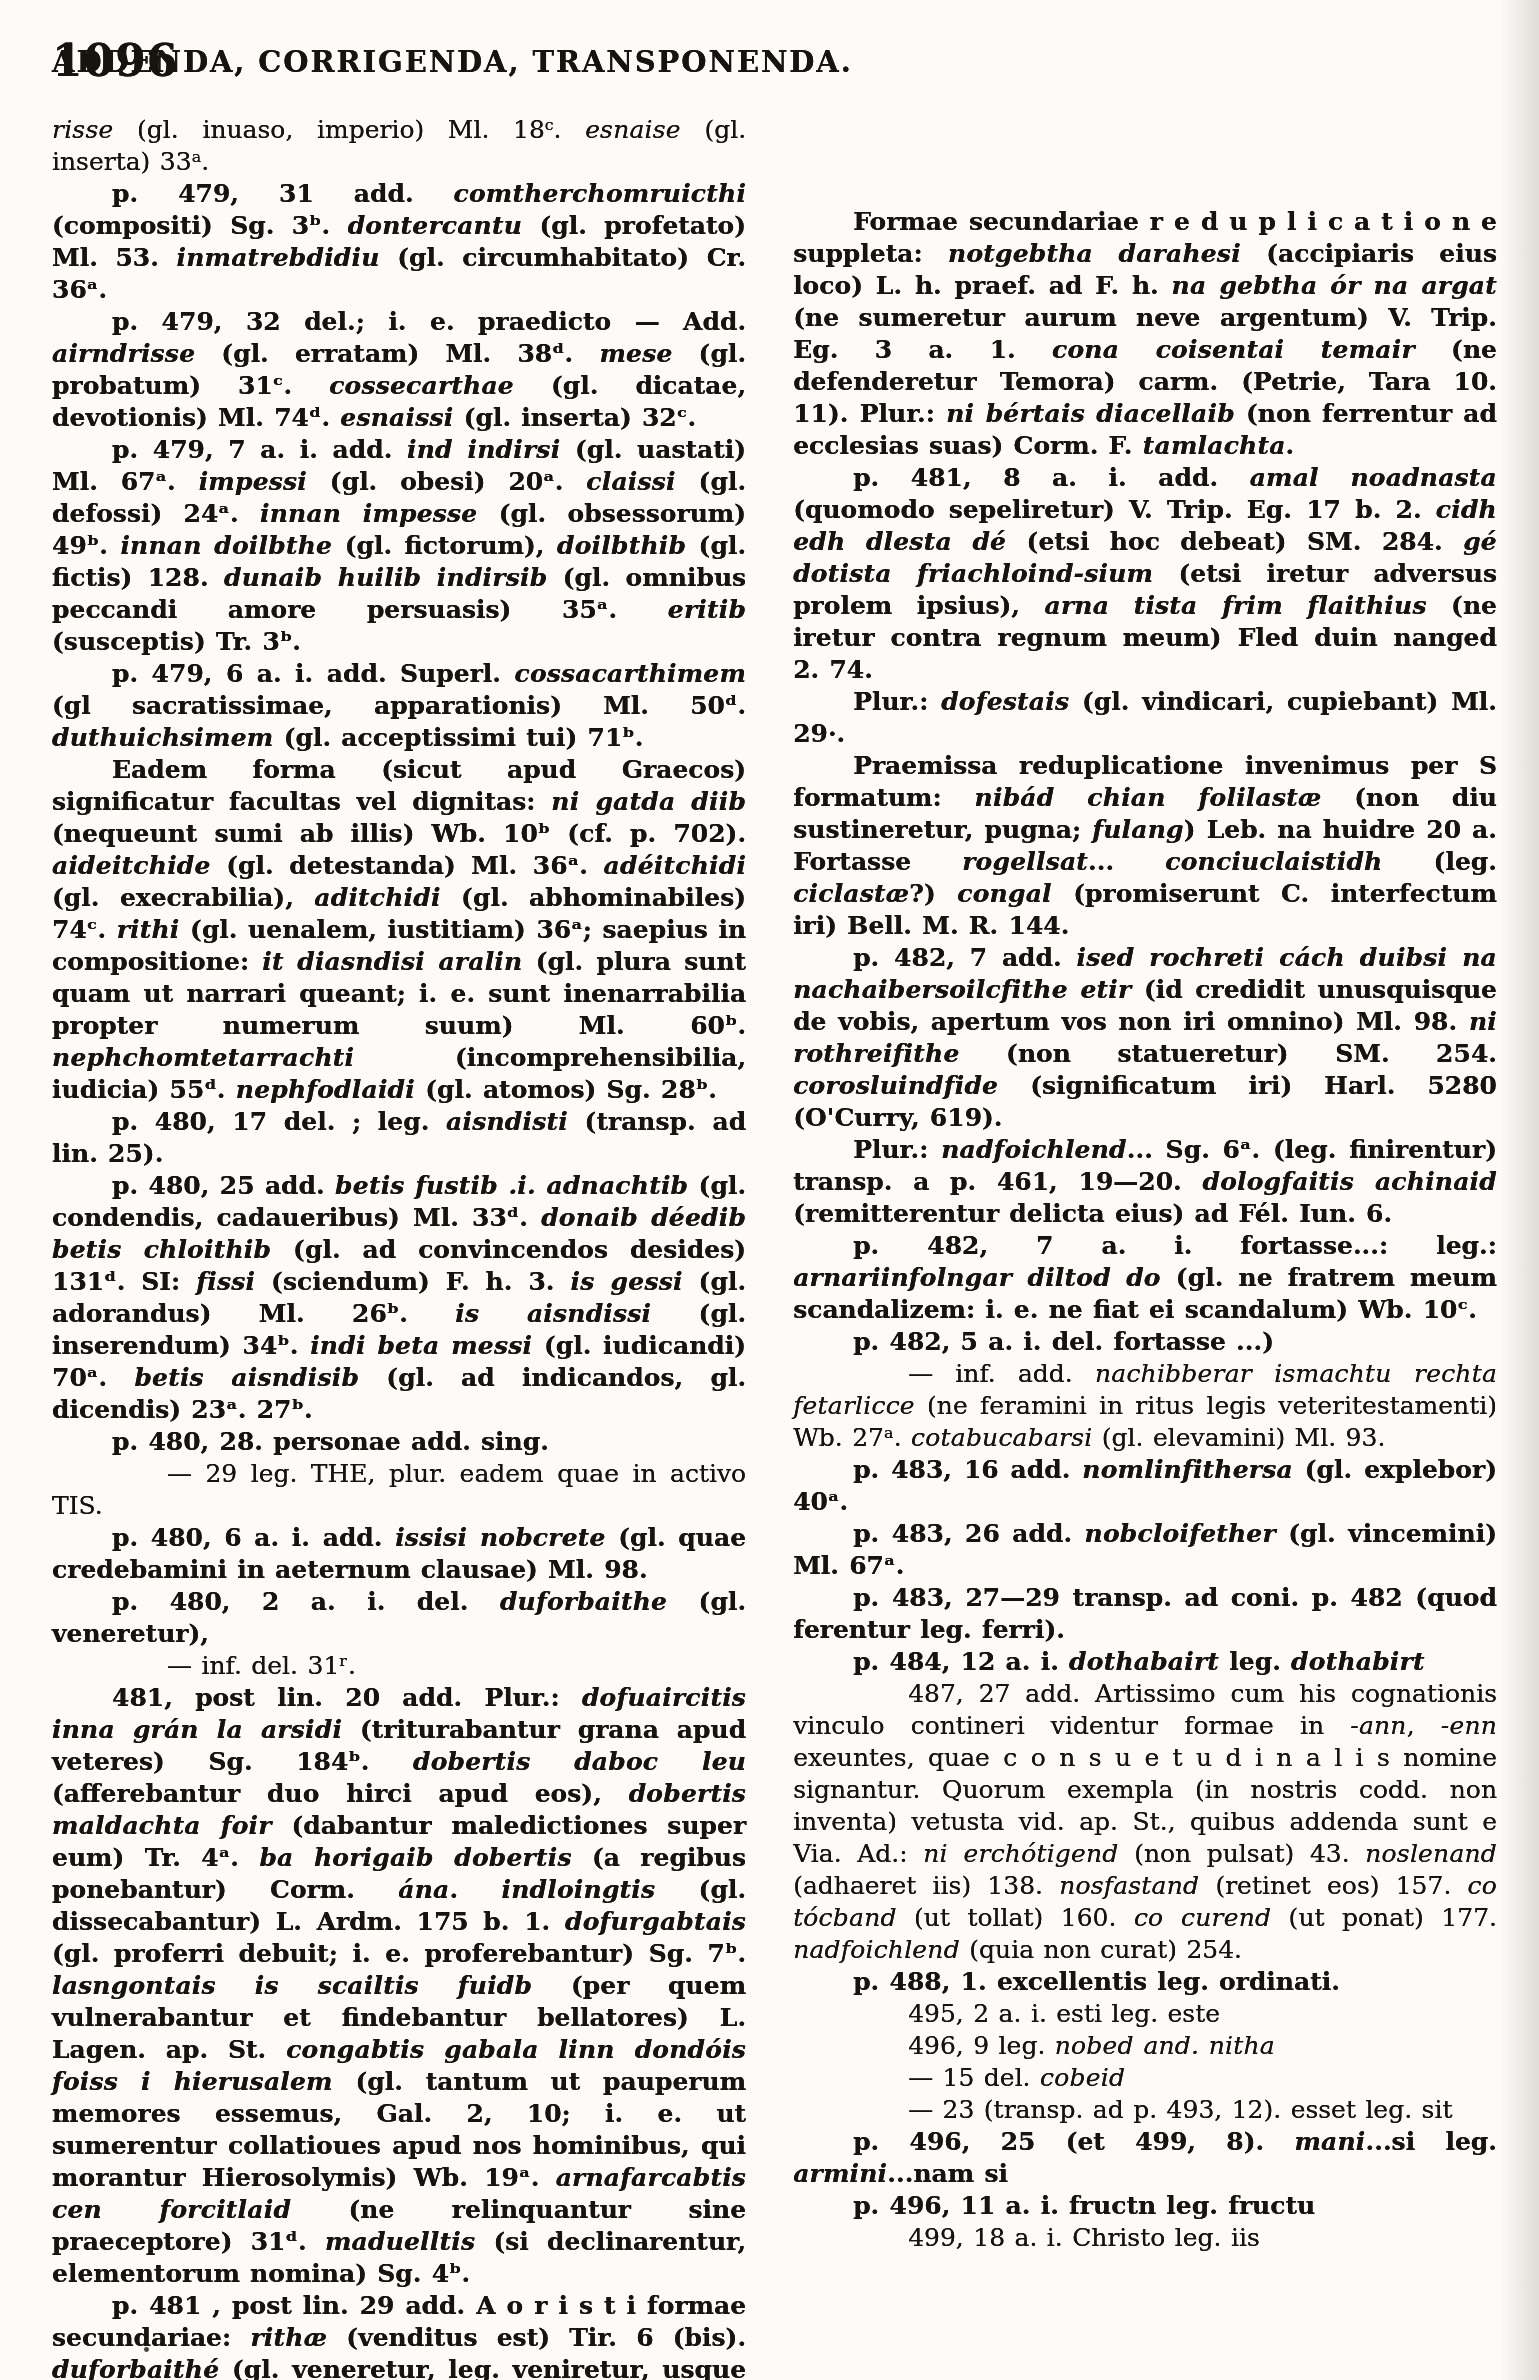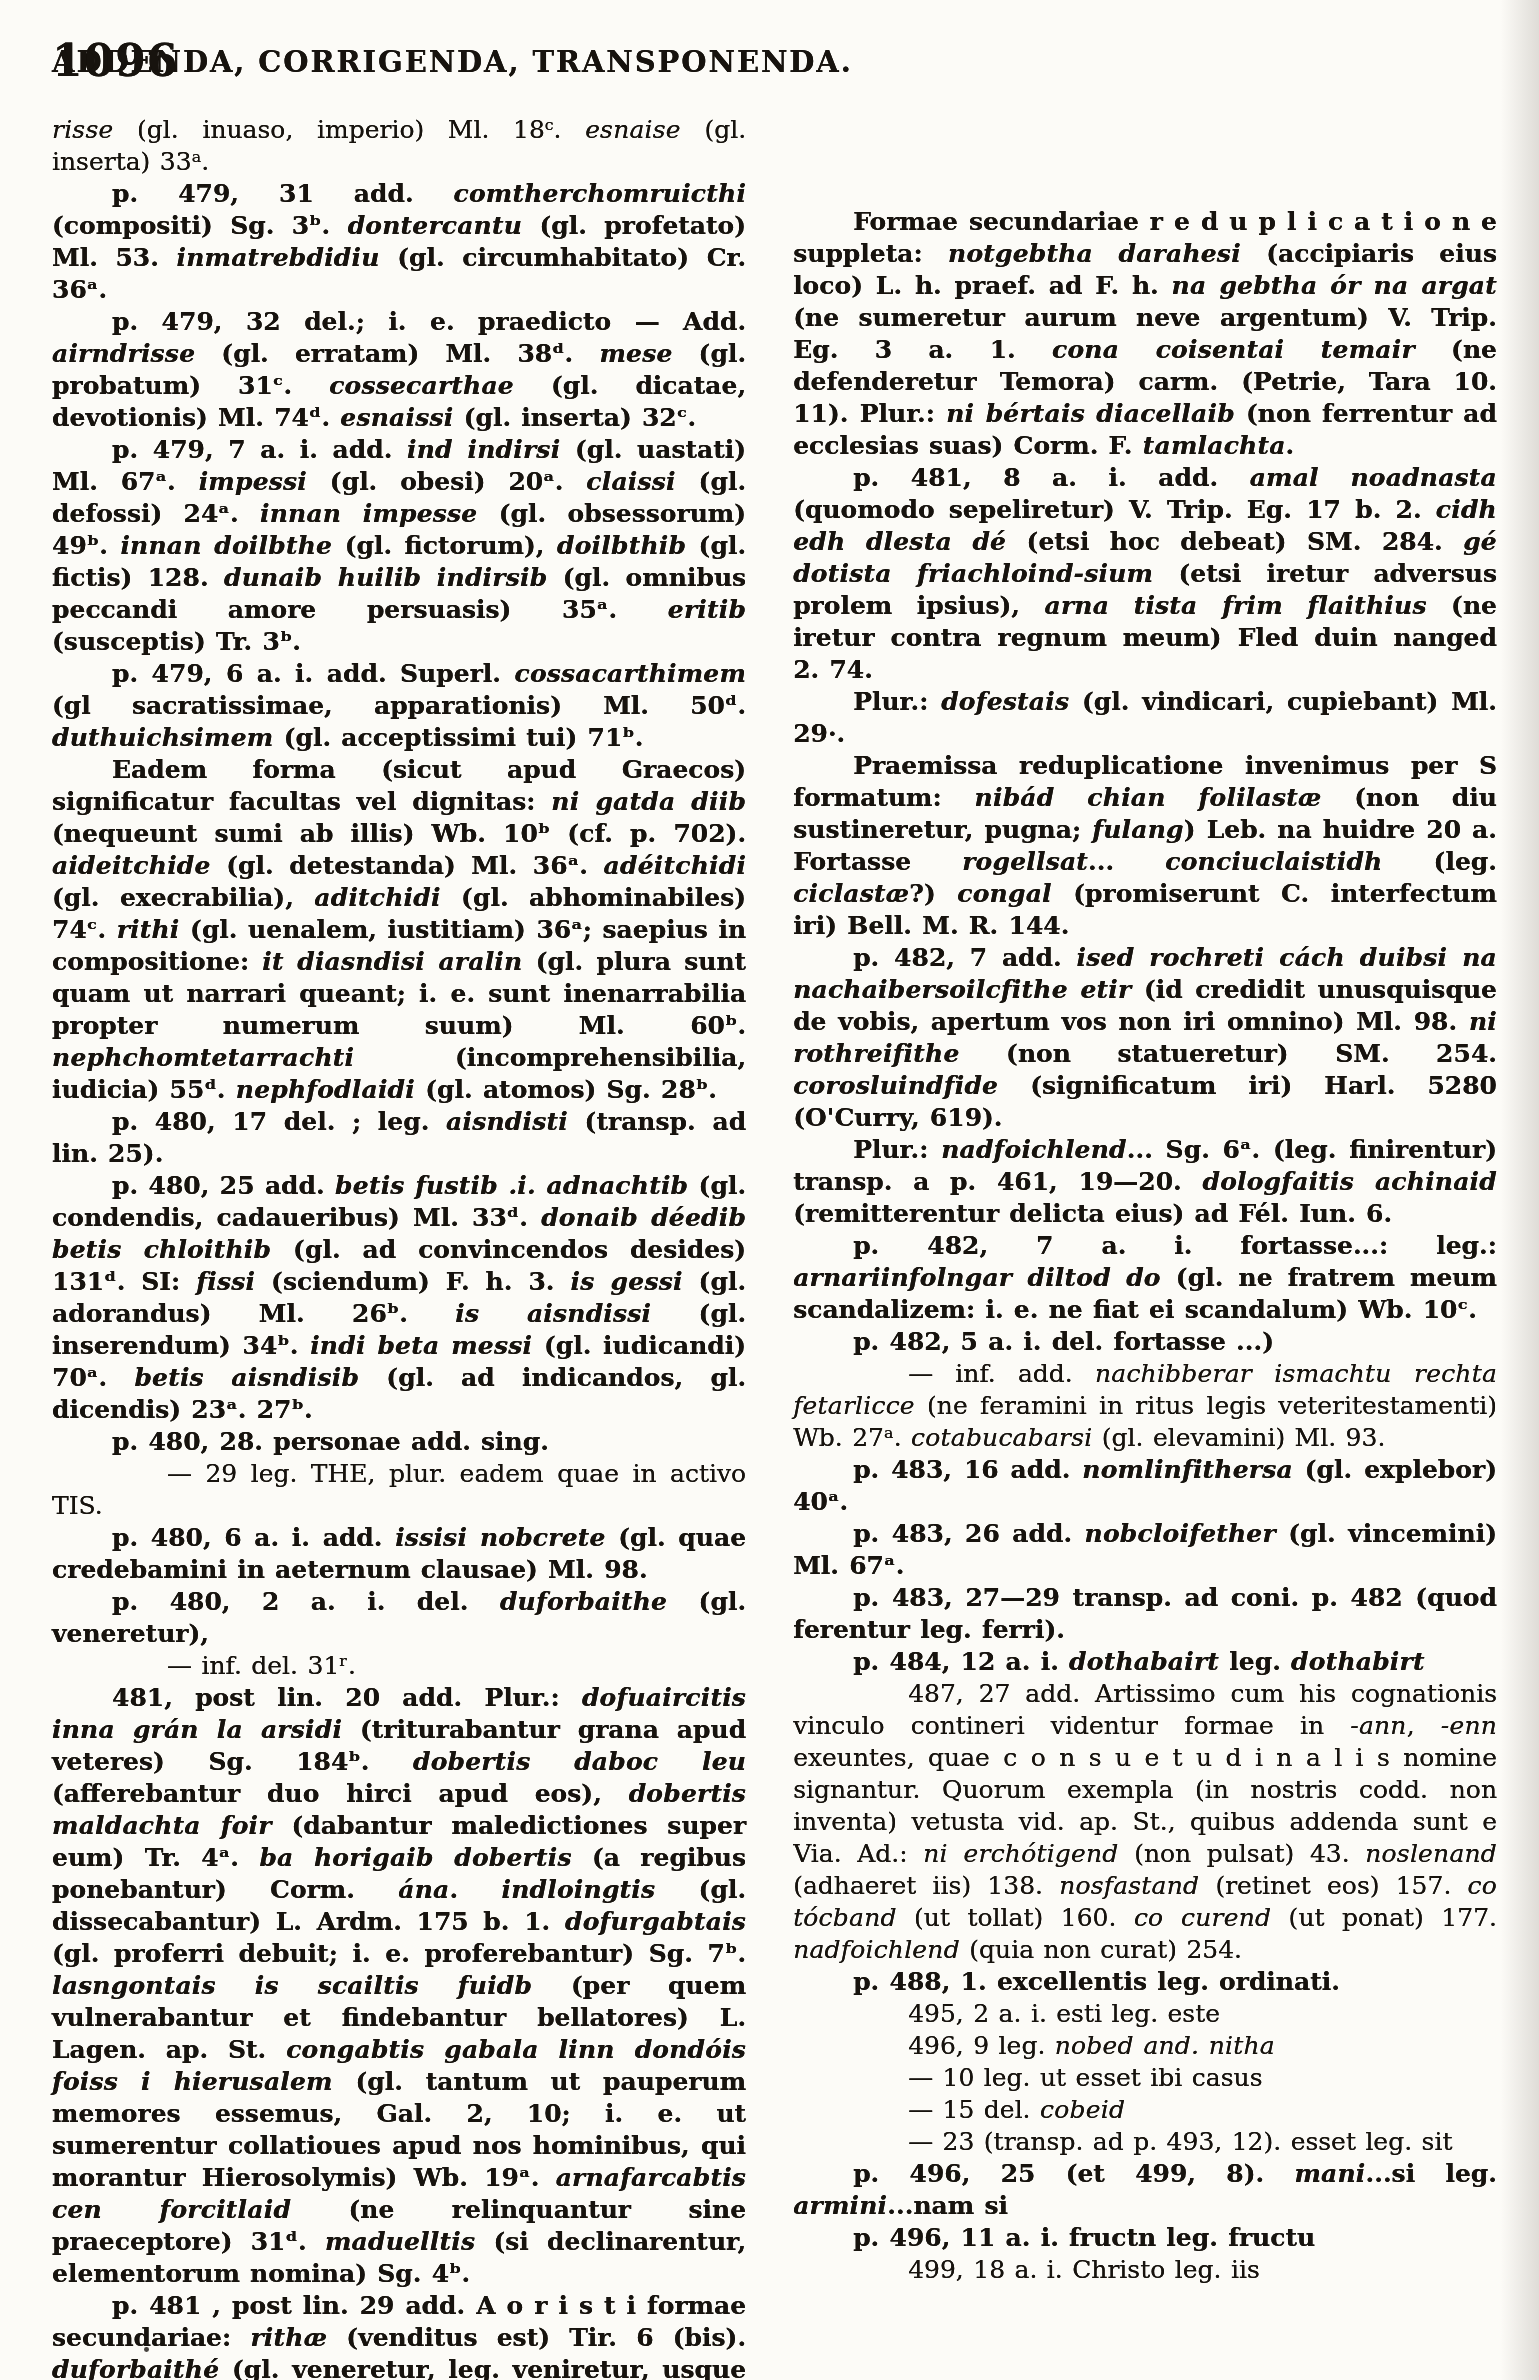--- a/index.html
+++ b/index.html
@@ -82,21 +82,20 @@
         <p class="i1">p. 482, 5 a. i. del. fortasse ...)</p>
         <p class="i2">— inf. add. <i>nachibberar ismachtu rechta fetarlicce</i> (ne feramini in ritus legis veteritestamenti) Wb. 27ᵃ. <i>cotabucabarsi</i> (gl. elevamini) Ml. 93.</p>
         <p class="i1">p. 483, 16 add. <i>nomlinfithersa</i> (gl. explebor) 40ᵃ.</p>
         <p class="i1">p. 483, 26 add. <i>nobcloifether</i> (gl. vincemini) Ml. 67ᵃ.</p>
         <p class="i1">p. 483, 27—29 transp. ad coni. p. 482 (quod ferentur leg. ferri).</p>
         <p class="i1">p. 484, 12 a. i. <i>dothabairt</i> leg. <i>dothabirt</i></p>
         <p class="i2">487, 27 add. Artissimo cum his cognationis vinculo contineri videntur formae in <i>-ann</i>, <i>-enn</i> exeuntes, quae c o n s u e t u d i n a l i s nomine signantur. Quorum exempla (in nostris codd. non inventa) vetusta vid. ap. St., quibus addenda sunt e Via. Ad.: <i>ni erchótigend</i> (non pulsat) 43. <i>noslenand</i> (adhaeret iis) 138. <i>nosfastand</i> (retinet eos) 157. <i>co tócband</i> (ut tollat) 160. <i>co curend</i> (ut ponat) 177. <i>nadfoichlend</i> (quia non curat) 254.</p>
         <p class="i1">p. 488, 1. excellentis leg. ordinati.</p>
         <p class="i2">495, 2 a. i. esti leg. este</p>
         <p class="i2">496, 9 leg. <i>nobed and. nitha</i></p>
-        <p class="i2">— 10 leg. ut esset ibi casus</p>
         <p class="i2">— 15 del. <i>cobeid</i></p>
         <p class="i2">— 23 (transp. ad p. 493, 12). esset leg. sit</p>
         <p class="i1">p. 496, 25 (et 499, 8). <i>mani</i>...si leg. <i>armini</i>...nam si</p>
         <p class="i1">p. 496, 11 a. i. fructn leg. fructu</p>
         <p class="i2">499, 18 a. i. Christo leg. iis</p>
       </div>
   </div>
   <div class="speck"></div>
 </div>
 

